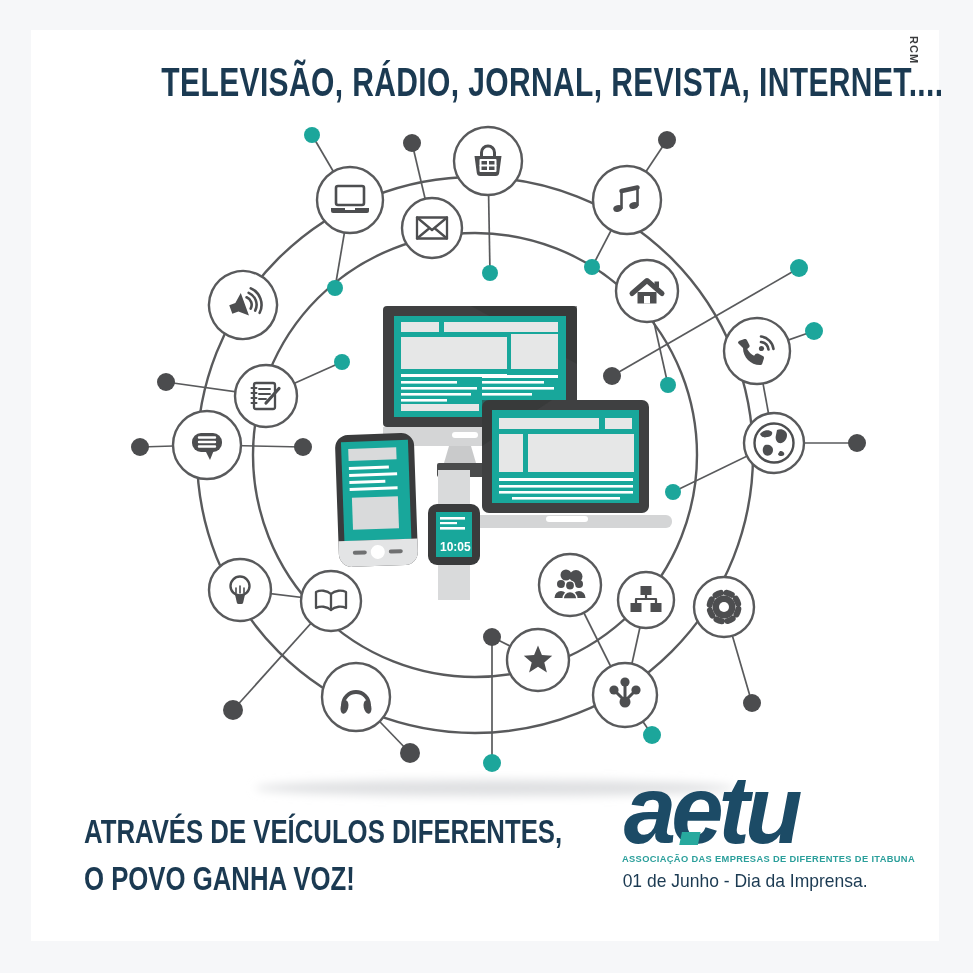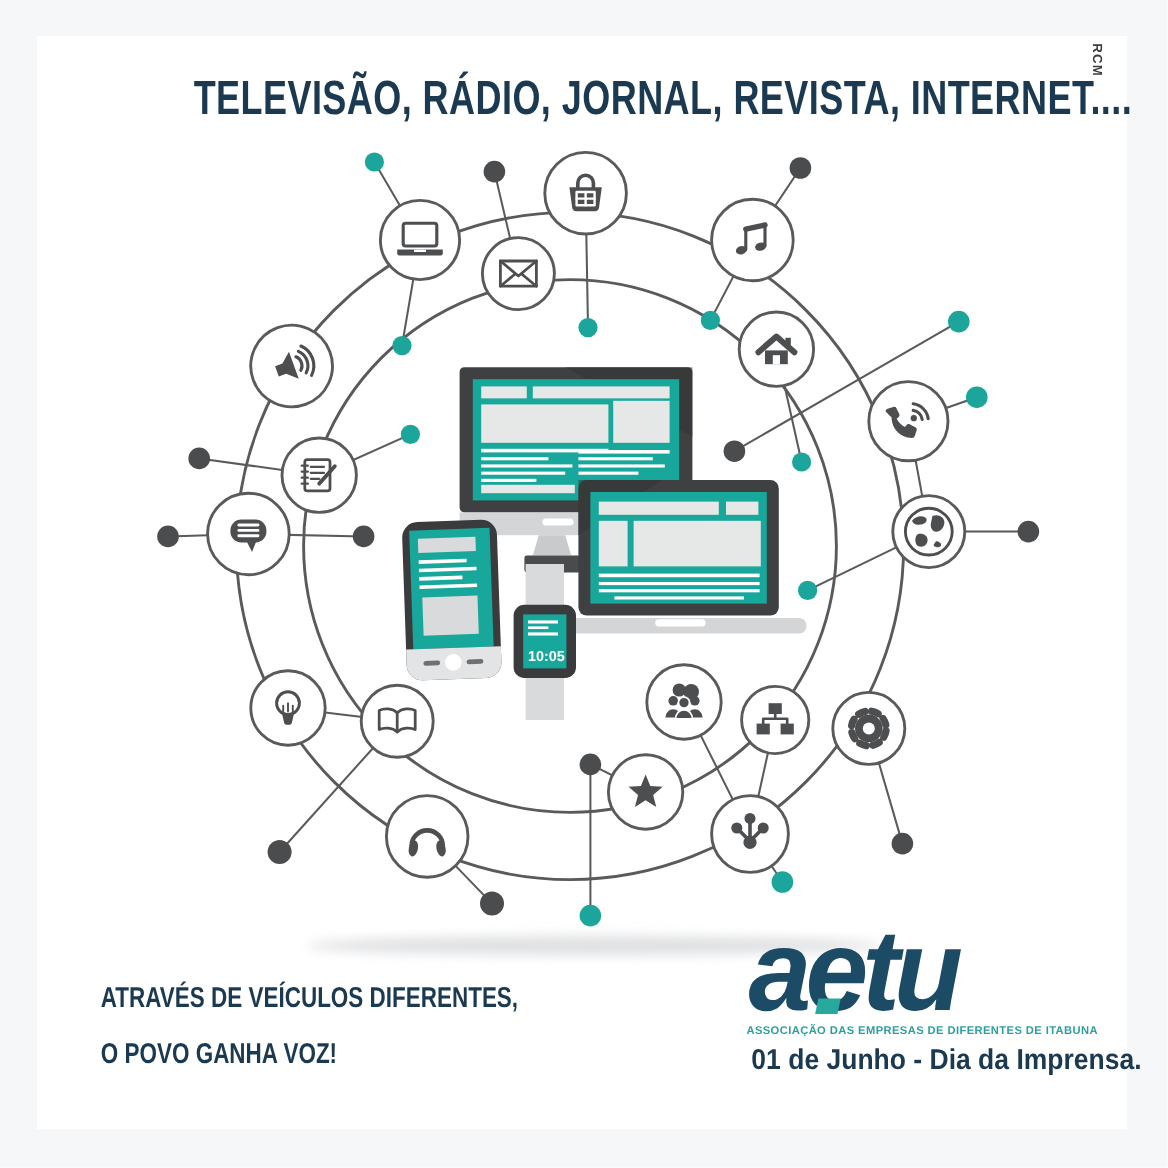--- a/index.html
+++ b/index.html
@@ -16,41 +16,41 @@
     position:absolute;left:920px;top:36px;
     transform:rotate(90deg);transform-origin:0 0;
     font-size:11px;font-weight:bold;letter-spacing:1px;color:#3a3b3d;
   }
   .headline{
     position:absolute;left:31px;top:60px;width:908px;text-align:left;
     color:#1b3a52;font-weight:bold;font-size:40px;white-space:nowrap;
   }
   .headline .squeeze{display:inline-block;transform:scaleX(.75);transform-origin:center;letter-spacing:.5px;}
   .tagline{
-    position:absolute;left:84px;top:808px;color:#1b3a52;font-weight:bold;font-size:24px;
+    position:absolute;left:84px;top:808px;color:#1b3a52;font-weight:bold;font-size:33px;
   }
   .tagline .line{transform:scaleX(.78);transform-origin:left center;white-space:nowrap;height:47px;line-height:47px;}
   .logo-block{
     position:absolute;left:622px;top:768px;width:280px;
   }
   .logo-word{
     position:relative;display:inline-block;
     font-size:96px;line-height:84px;font-weight:bold;font-style:italic;
     letter-spacing:-5px;color:#1c4b66;transform:scaleX(.98);transform-origin:center;
   }
   .logo-accent{
     position:absolute;left:58px;top:64px;width:19px;height:13px;background:#27a99e;
     transform:skewX(-12deg);
   }
   .logo-subtitle{
     margin-top:2px;color:#2b9f9b;font-weight:bold;font-size:9.3px;letter-spacing:.35px;white-space:nowrap;
   }
   .date-line{
-    position:absolute;left:612px;top:870px;width:300px;text-align:right;
-    color:#1b3a52;font-weight:bold;font-size:24px;white-space:nowrap;
+    position:absolute;left:612px;top:870px;width:300px;text-align:left;
+    color:#1b3a52;font-weight:normal;font-size:19px;white-space:nowrap;
   }
   .date-line .squeeze{display:inline-block;transform:scaleX(.92);transform-origin:center;}
   svg.illu{position:absolute;left:0;top:0;}
 </style>
 </head>
 <body>
 
 <div class="poster"></div>
 
 <div class="watermark">RCM</div>

